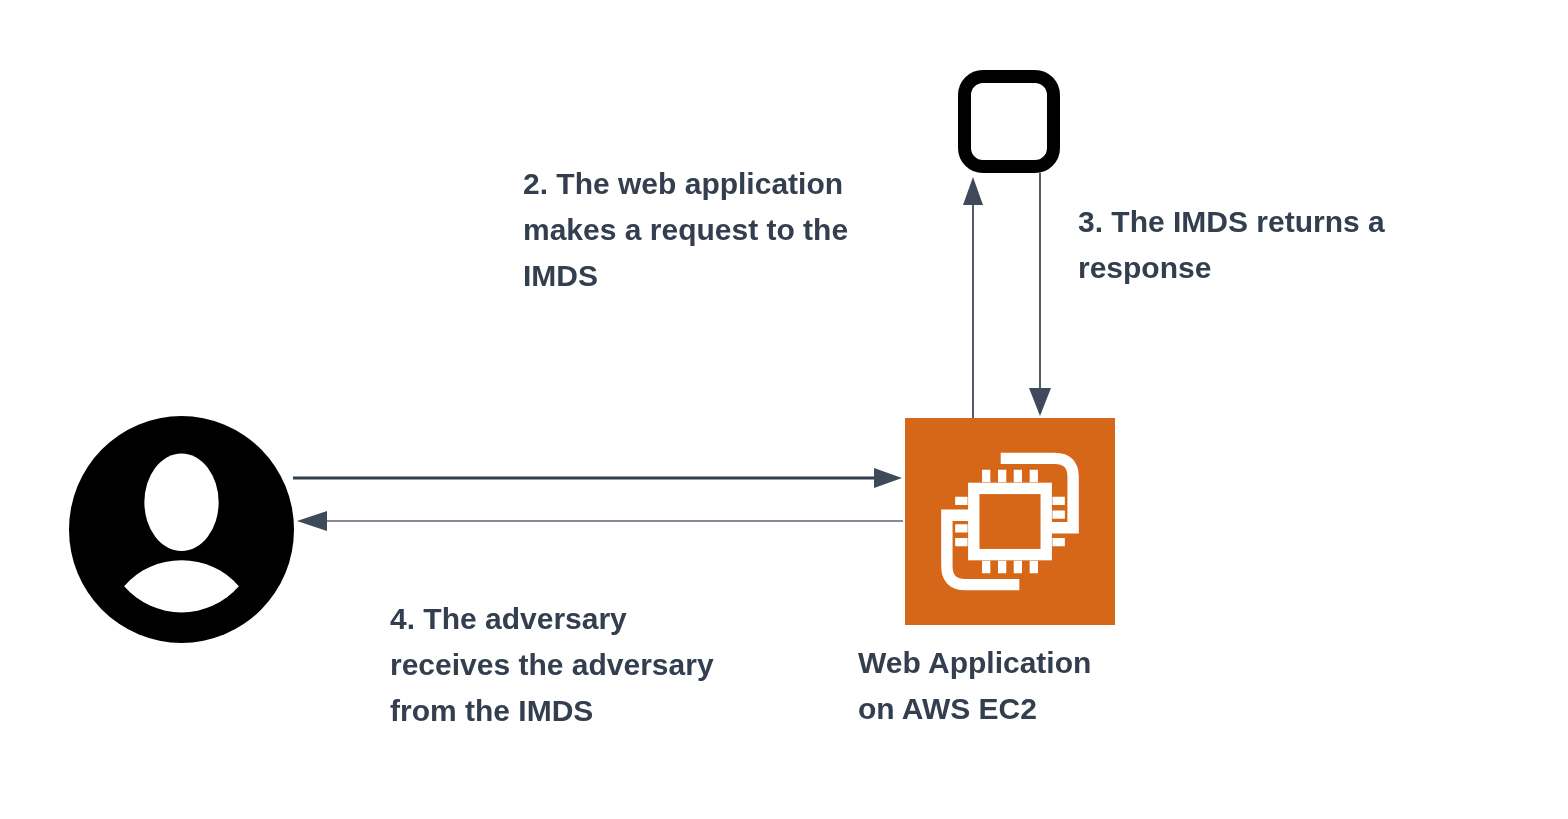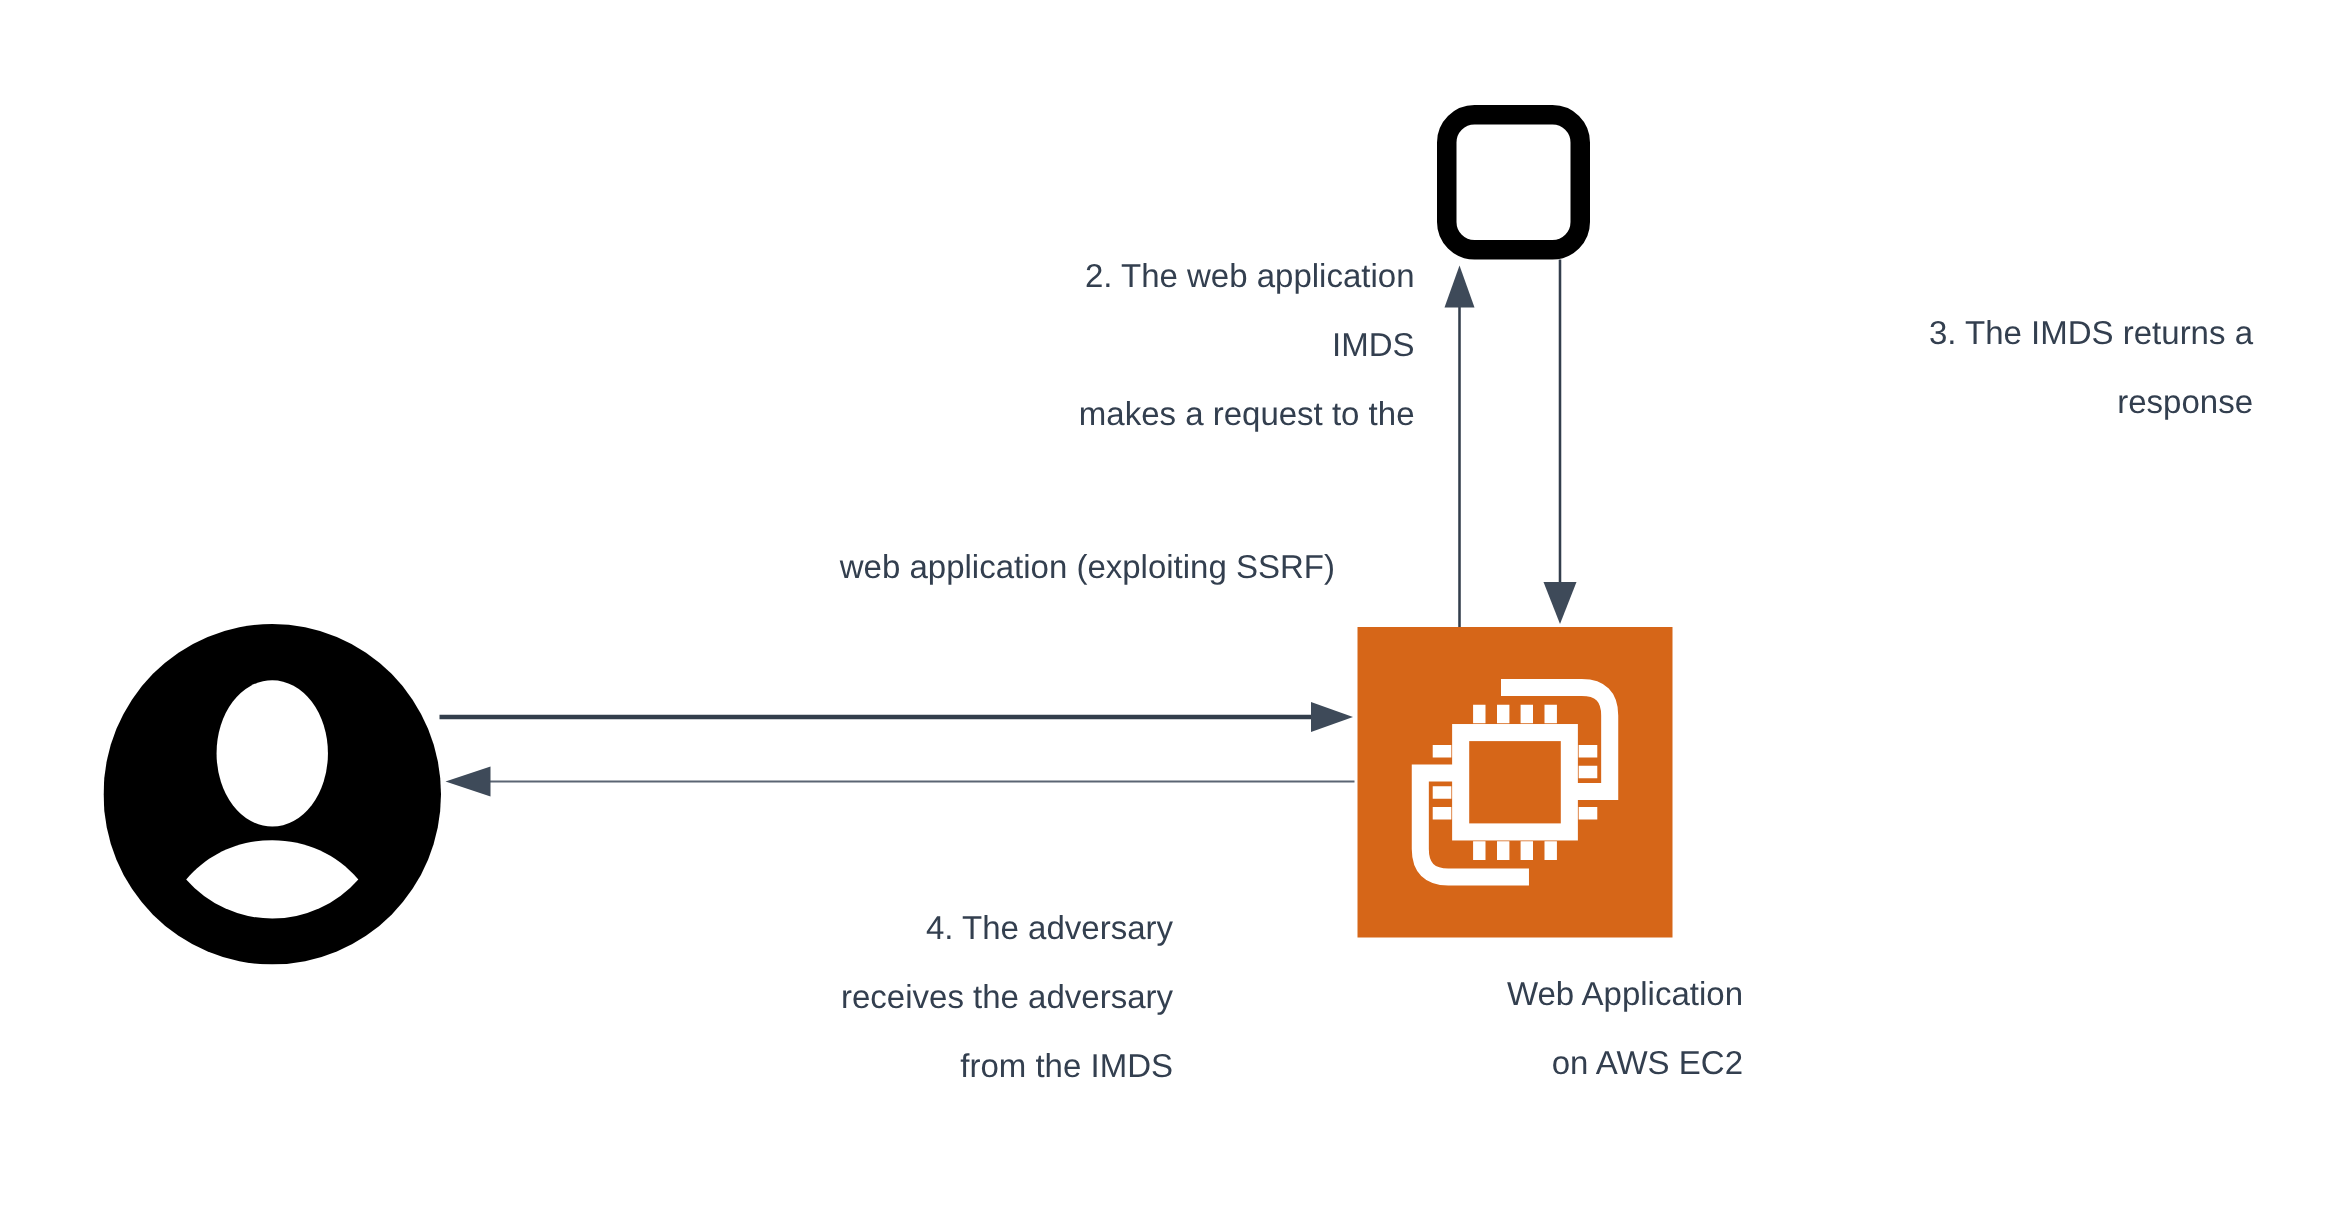--- a/index.html
+++ b/index.html
@@ -51,24 +51,25 @@
     width: 102px;
     height: 103px;
     box-sizing: border-box;
     border: 13px solid var(--node_black, #000000);
     border-radius: 25px;
     background: #ffffff;
   }
   .caption {
     position: absolute;
     color: var(--text, #333F4F);
-    font-size: 22px;
+    font-size: 30px;
     line-height: 46px;
-    text-align: right;
+    text-align: left;
     white-space: nowrap;
+    font-weight: bold;
   }
   .caption span { display: block; }
   .step1 { left: 230px; top: 355px; width: 660px; }
   .step2 { left: 523px; top: 161px; width: 420px; }
   .step3 { left: 1078px; top: 199px; width: 424px; }
   .step4 { left: 390px; top: 596px; width: 392px; }
   .ec2-label { left: 858px; top: 640px; width: 304px; }
 </style>
 </head>
 <body>
@@ -114,27 +115,26 @@
       <path d="M38.5 25V31 M46.2 25V31 M53.8 25V31 M61.5 25V31 M38.5 69V75 M46.2 69V75 M53.8 69V75 M61.5 69V75 M23.5 40H29.5 M23.5 46.7H29.5 M23.5 53.3H29.5 M23.5 60H29.5 M70.5 40H76.5 M70.5 46.7H76.5 M70.5 53.3H76.5 M70.5 60H76.5" stroke="#ffffff" stroke-width="4" fill="none"></path>
     </svg>
   </div>
 
   <div class="caption ec2-label">
     <span>Web Application</span>
     <span>on AWS EC2</span>
   </div>
 
   <div class="caption step1">
-    <span>web application (exploiting SSRF)</span>
   </div>
 
   <div class="caption step2">
     <span>2. The web application</span>
+    <span>makes a request to the</span>
     <span>IMDS</span>
-    <span>makes a request to the</span>
   </div>
 
   <div class="caption step3">
     <span>3. The IMDS returns a</span>
     <span>response</span>
   </div>
 
   <div class="caption step4">
     <span>4. The adversary</span>
     <span>receives the adversary</span>

